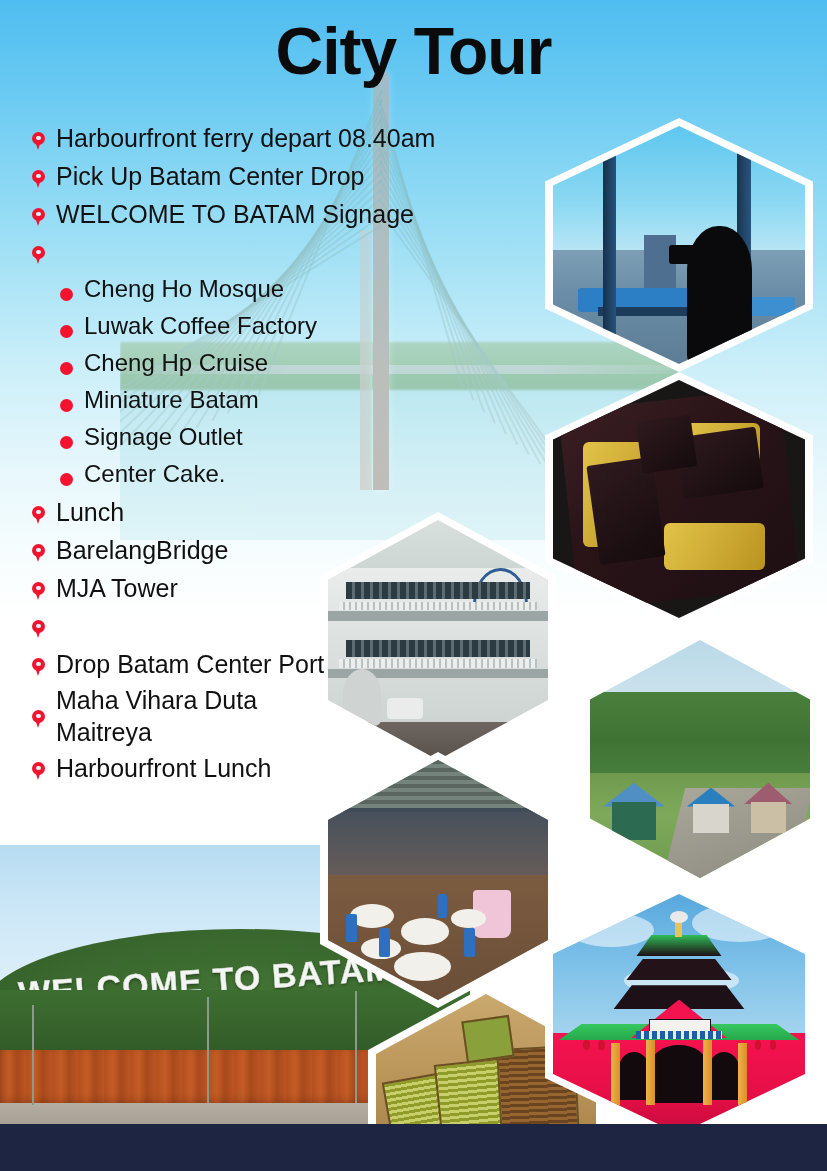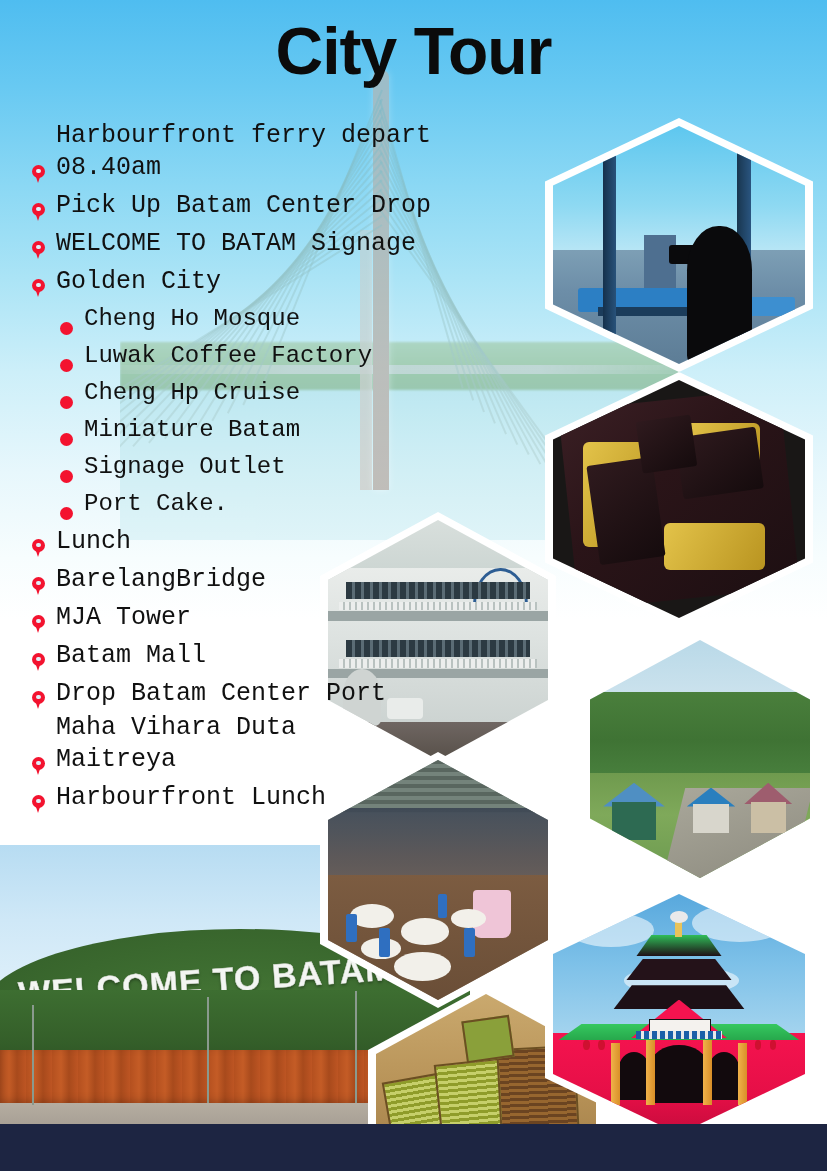--- a/index.html
+++ b/index.html
@@ -157,24 +157,23 @@
   }
 
   
   .itinerary {
     position: absolute;
     left: 32px; top: 120px;
     width: 420px;
   }
   .it-row {
     display: flex;
-    align-items: flex-end;
+    align-items: center;
     margin-bottom: 2px;
     min-height: 36px;
-    font-family: Liberation Mono, monospace;
   }
   .it-row.sub { padding-left: 28px; min-height: 35px; }
 
   .pin {
     position: relative;
     flex: 0 0 auto;
     width: 13px; height: 19px;
     margin-right: 11px;
     margin-top: 7px;
   }
@@ -559,21 +558,20 @@
       <div class="it-row">
         <span class="pin">
           <span class="tip"></span>
         </span>
         <span class="it-text">WELCOME TO BATAM Signage</span>
       </div>
       <div class="it-row">
         <span class="pin">
           <span class="tip"></span>
         </span>
-        <span class="it-text">Golden City</span>
       </div>
       <div class="it-row sub">
         <span class="dot"></span>
         <span class="it-text">Cheng Ho Mosque</span>
       </div>
       <div class="it-row sub">
         <span class="dot"></span>
         <span class="it-text">Luwak Coffee Factory</span>
       </div>
       <div class="it-row sub">
@@ -583,21 +581,21 @@
       <div class="it-row sub">
         <span class="dot"></span>
         <span class="it-text">Miniature Batam</span>
       </div>
       <div class="it-row sub">
         <span class="dot"></span>
         <span class="it-text">Signage Outlet</span>
       </div>
       <div class="it-row sub">
         <span class="dot"></span>
-        <span class="it-text">Port Cake.</span>
+        <span class="it-text">Center Cake.</span>
       </div>
       <div class="it-row">
         <span class="pin">
           <span class="tip"></span>
         </span>
         <span class="it-text">Lunch</span>
       </div>
       <div class="it-row">
         <span class="pin">
           <span class="tip"></span>
@@ -607,21 +605,20 @@
       <div class="it-row">
         <span class="pin">
           <span class="tip"></span>
         </span>
         <span class="it-text">MJA Tower</span>
       </div>
       <div class="it-row">
         <span class="pin">
           <span class="tip"></span>
         </span>
-        <span class="it-text">Batam Mall</span>
       </div>
       <div class="it-row">
         <span class="pin">
           <span class="tip"></span>
         </span>
         <span class="it-text">Drop Batam Center Port</span>
       </div>
       <div class="it-row">
         <span class="pin">
           <span class="tip"></span>

